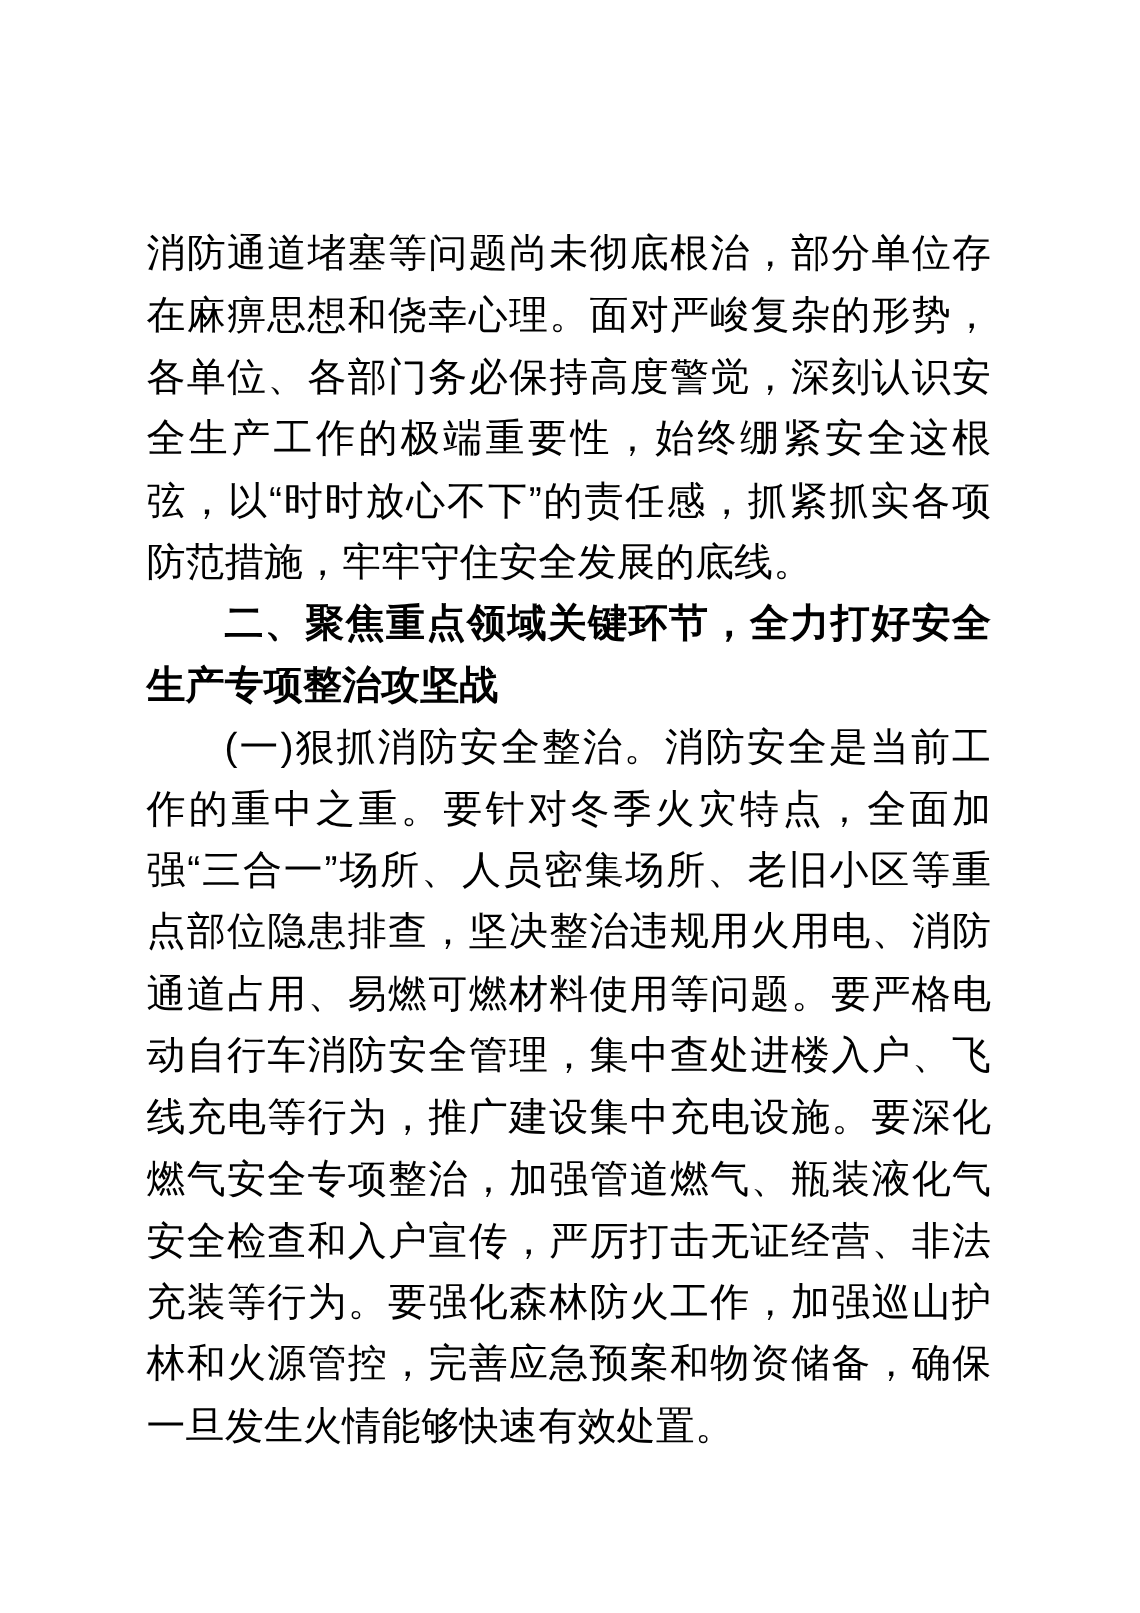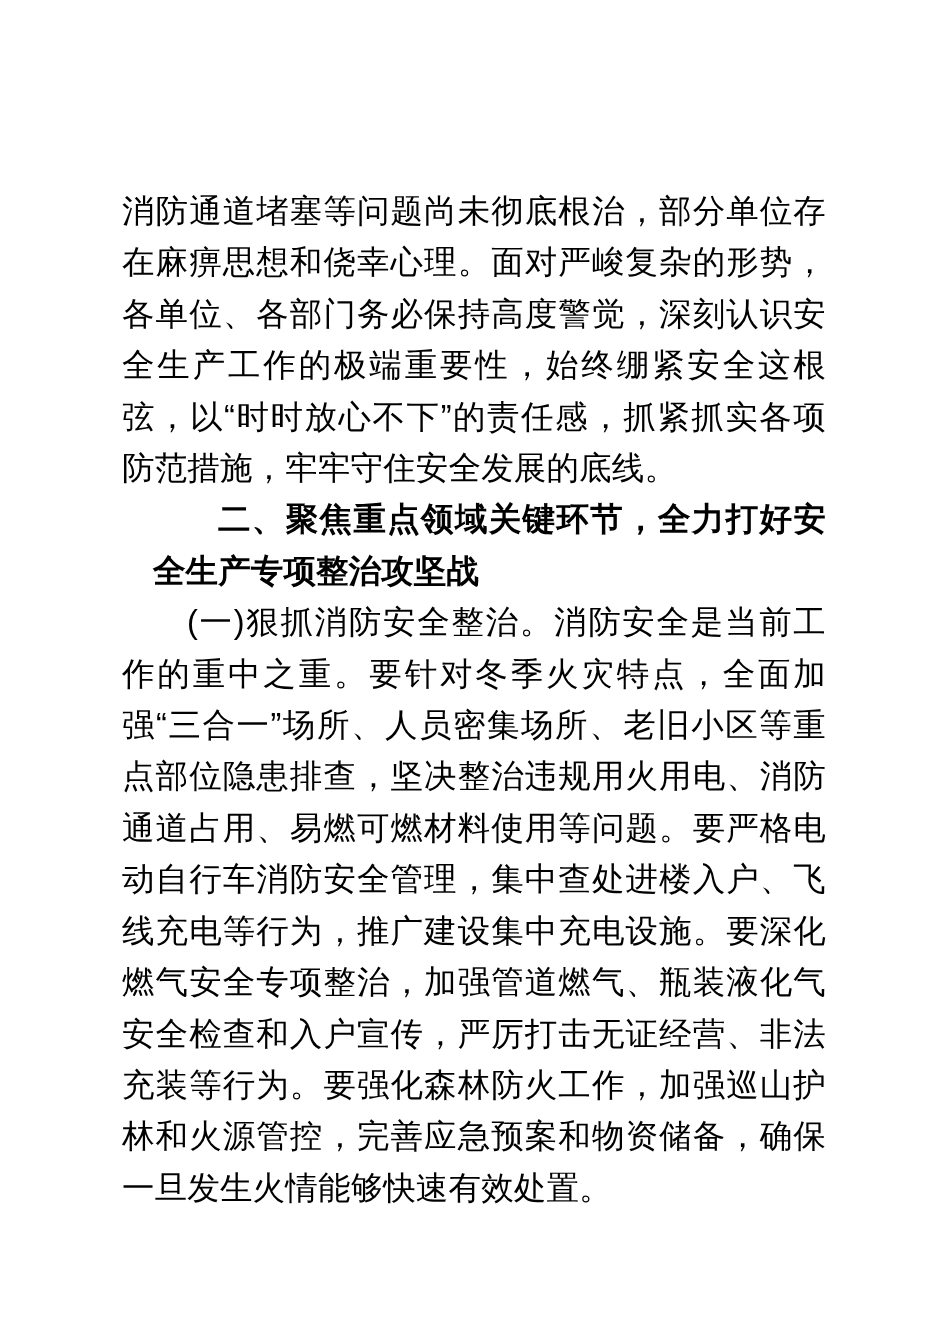--- a/index.html
+++ b/index.html
@@ -38,21 +38,20 @@
     word-break: break-all;
     white-space: normal;
   }
   .para.indent {
     text-indent: 65px;
   }
   .para.heading {
     font-weight: 700;
     text-indent: 65px;
     letter-spacing: 0.1px;
-    margin-left: 31px;
   }
 </style>
 </head>
 <body>
 
 <div class="page">
   <div class="doc-body">
 
     <p class="para">消防通道堵塞等问题尚未彻底根治，部分单位存在麻痹思想和侥幸心理。面对严峻复杂的形势，各单位、各部门务必保持高度警觉，深刻认识安全生产工作的极端重要性，始终绷紧安全这根弦，以“时时放心不下”的责任感，抓紧抓实各项防范措施，牢牢守住安全发展的底线。</p>
 

